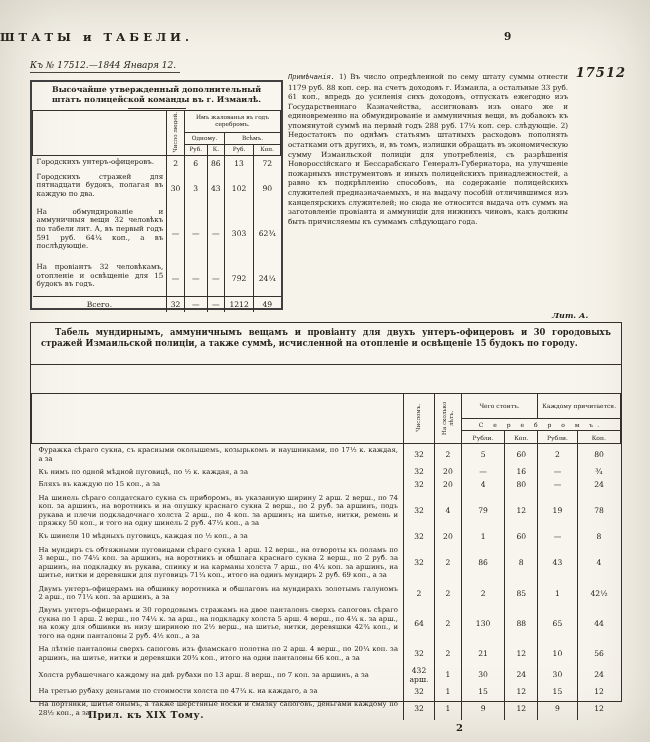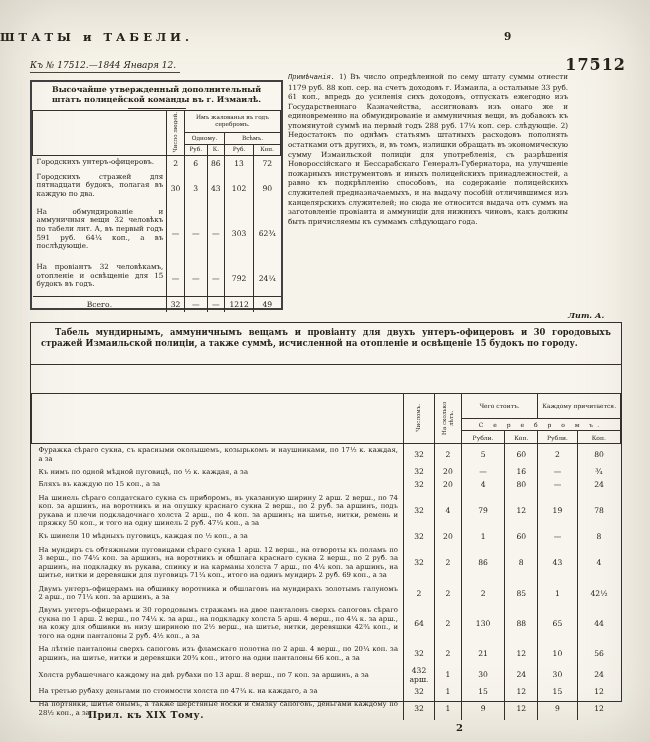--- a/index.html
+++ b/index.html
@@ -7,21 +7,21 @@
   body { background:#ddd8cd; font-family:"DejaVu Serif", serif; color:#26221c; }
   .page { position:relative; width:650px; height:742px; background:#f6f3ea;
           box-shadow: inset 0 0 70px rgba(110,100,80,.28); overflow:hidden; }
 
   
   .header-title { position:absolute; top:30px; left:0; width:100%; text-align:left;
                   font-weight:bold; font-size:11.5px; letter-spacing:4px; }
   .header-page { position:absolute; top:30px; left:504px; font-weight:bold; font-size:10.5px; }
   .doc-ref { position:absolute; top:60px; left:30px; font-style:italic; font-size:9px;
              border-bottom:1px solid #4a443a; padding:0 4px 2px 0; }
-  .margin-number { position:absolute; top:55px; right:24px; font-weight:bold; font-size:16px; letter-spacing:1px; }
+  .margin-number { position:absolute; top:65px; right:24px; font-weight:bold; font-size:13px; letter-spacing:1px;font-style:italic; }
 
   
   table { border-collapse:collapse; table-layout:fixed; width:100%; }
   th { font-weight:normal; }
   .vcell { vertical-align:middle; text-align:center; border:1px solid #35302a; }
   .vert { writing-mode:vertical-rl; transform:rotate(180deg); display:inline-block;
           font-size:5.6px; line-height:1.3; max-height:46px; }
   .num { text-align:center; vertical-align:middle; font-size:7.6px; padding:1px 1px; }
 
   
@@ -34,21 +34,21 @@
   .staff thead tr:nth-child(1){ height:20px; } .staff thead tr:nth-child(2){ height:11px; } .staff thead tr:nth-child(3){ height:10px; }
   .staff td { border-left:1px solid #35302a; }
   .staff td.lbl { border-left:none; font-size:7.1px; line-height:1.22; text-align:justify; padding:2px 3px 2px 4px; vertical-align:top; }
   .staff tr.total td { border-top:1px solid #35302a; }
   .staff td.total-lbl { text-align:center; font-size:7.6px; padding:3px 2px;margin-left:20px; }
 
   
   .notes { position:absolute; left:288px; top:72px; width:280px; font-size:7.15px;
            line-height:1.34; text-align:justify; }
   .notes-lead { font-style:italic;font-family:Liberation Mono, monospace; }
-  .lit { position:absolute; left:568px; top:310px; font-style:italic; font-weight:bold; font-size:8px; }
+  .lit { position:absolute; left:552px; top:310px; font-style:italic; font-weight:bold; font-size:8px; }
 
   
   .tabel-box { position:absolute; left:30px; top:322px; width:592px; height:380px;
                border:1.5px solid #35302a; display:flex; flex-direction:column; background:rgba(255,255,255,.2); }
   .tabel-title { font-size:8.4px; font-weight:bold; line-height:1.35; text-align:justify;
                  padding:4px 10px 14px 10px; text-indent:14px; border-bottom:1px solid #35302a; }
   .tabel { flex:1;margin-top:28px; }
   .tabel thead th { border:1px solid #35302a; font-size:6px; line-height:1.2; padding:1px; text-align:center; vertical-align:middle; }
   .tabel thead tr:nth-child(1){ height:22px; } .tabel thead tr:nth-child(2){ height:11px; } .tabel thead tr:nth-child(3){ height:11px; }
   .silver { letter-spacing:4px; }

